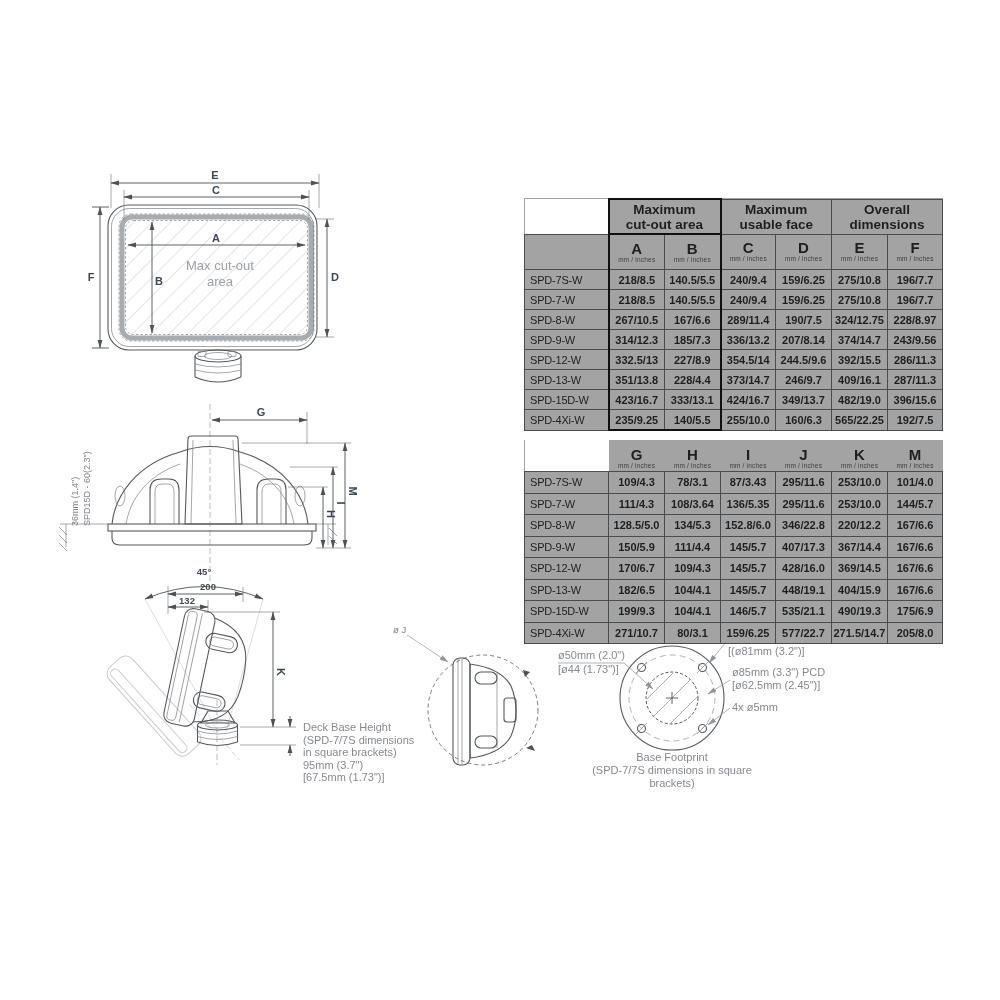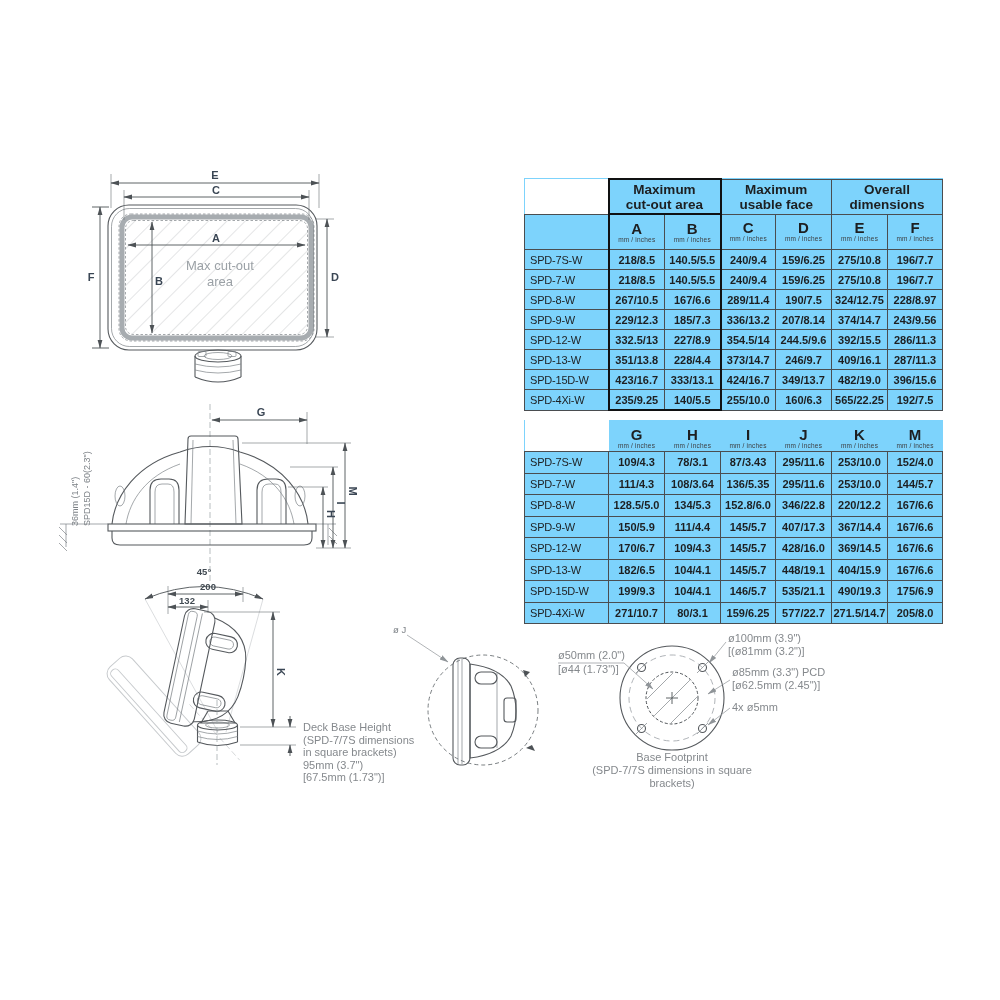--- a/index.html
+++ b/index.html
@@ -1,21 +1,21 @@
 <!DOCTYPE html>
 <html><head>
 <meta charset="utf-8">
 <style>
   html,body{margin:0;padding:0;background:#fff;}
   .page{position:relative;width:1000px;height:1000px;background:#fff;overflow:hidden;
         font-family:"Liberation Sans",sans-serif;color:#222;}
   .page svg{position:absolute;overflow:visible;}
 
   
-  table{border-collapse:collapse;table-layout:fixed;background:#7dd3fc;}
+  table{border-collapse:collapse;table-layout:fixed;background:#a3a3a3;margin-top:20px;}
   #table1{position:absolute;left:524px;top:178px;}
   #table2{position:absolute;left:524px;top:420px;}
   th,td{border:1px solid #4a4d50;padding:0;}
   .nocell{border:none !important;background:#fff;}
   .grp{font-size:13.5px;font-weight:700;line-height:15px;text-align:center;color:#1d1f21;height:33px;}
   .grp-bold{border:2px solid #101112;}
   .lh{height:34px;text-align:center;vertical-align:middle;}
   .lh2{height:29px;text-align:center;vertical-align:bottom;border:none;padding-bottom:2px;}
   .ltr{font-size:15px;font-weight:600;line-height:14px;color:#1d1f21;}
   .unit{font-size:6.5px;font-weight:400;color:#3c3e40;letter-spacing:0.2px;}
@@ -369,21 +369,21 @@
           <td class="model">SPD-8-W</td>
           <td class="bl">267/10.5</td>
           <td class="br">167/6.6</td>
           <td>289/11.4</td>
           <td>190/7.5</td>
           <td>324/12.75</td>
           <td>228/8.97</td>
         </tr>
         <tr>
           <td class="model">SPD-9-W</td>
-          <td class="bl">229/12.3</td>
+          <td class="bl">314/12.3</td>
           <td class="br">185/7.3</td>
           <td>336/13.2</td>
           <td>207/8.14</td>
           <td>374/14.7</td>
           <td>243/9.56</td>
         </tr>
         <tr>
           <td class="model">SPD-12-W</td>
           <td class="bl">332.5/13</td>
           <td class="br">227/8.9</td>
@@ -462,21 +462,21 @@
       </tr>
     </thead>
     <tbody id="t2-body">
         <tr>
           <td class="model">SPD-7S-W</td>
           <td>109/4.3</td>
           <td>78/3.1</td>
           <td>87/3.43</td>
           <td>295/11.6</td>
           <td>253/10.0</td>
-          <td>152/4.0</td>
+          <td>101/4.0</td>
         </tr>
         <tr>
           <td class="model">SPD-7-W</td>
           <td>111/4.3</td>
           <td>108/3.64</td>
           <td>136/5.35</td>
           <td>295/11.6</td>
           <td>253/10.0</td>
           <td>144/5.7</td>
         </tr>

